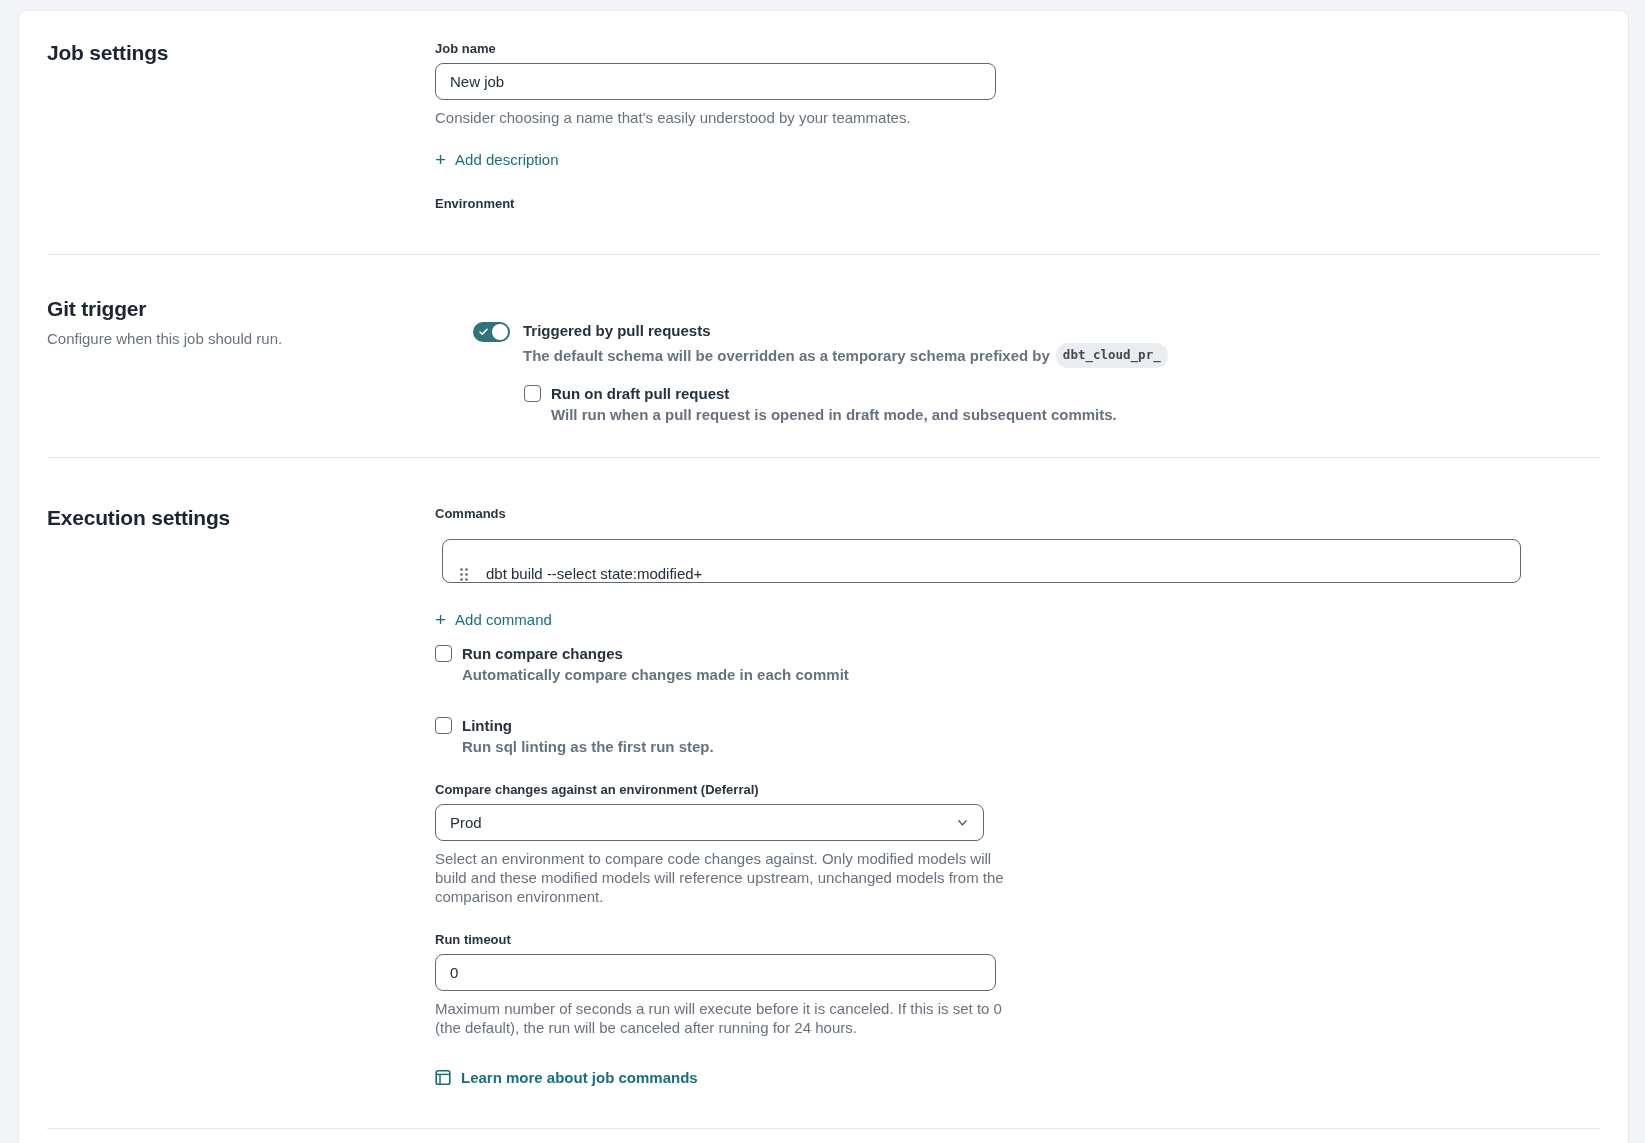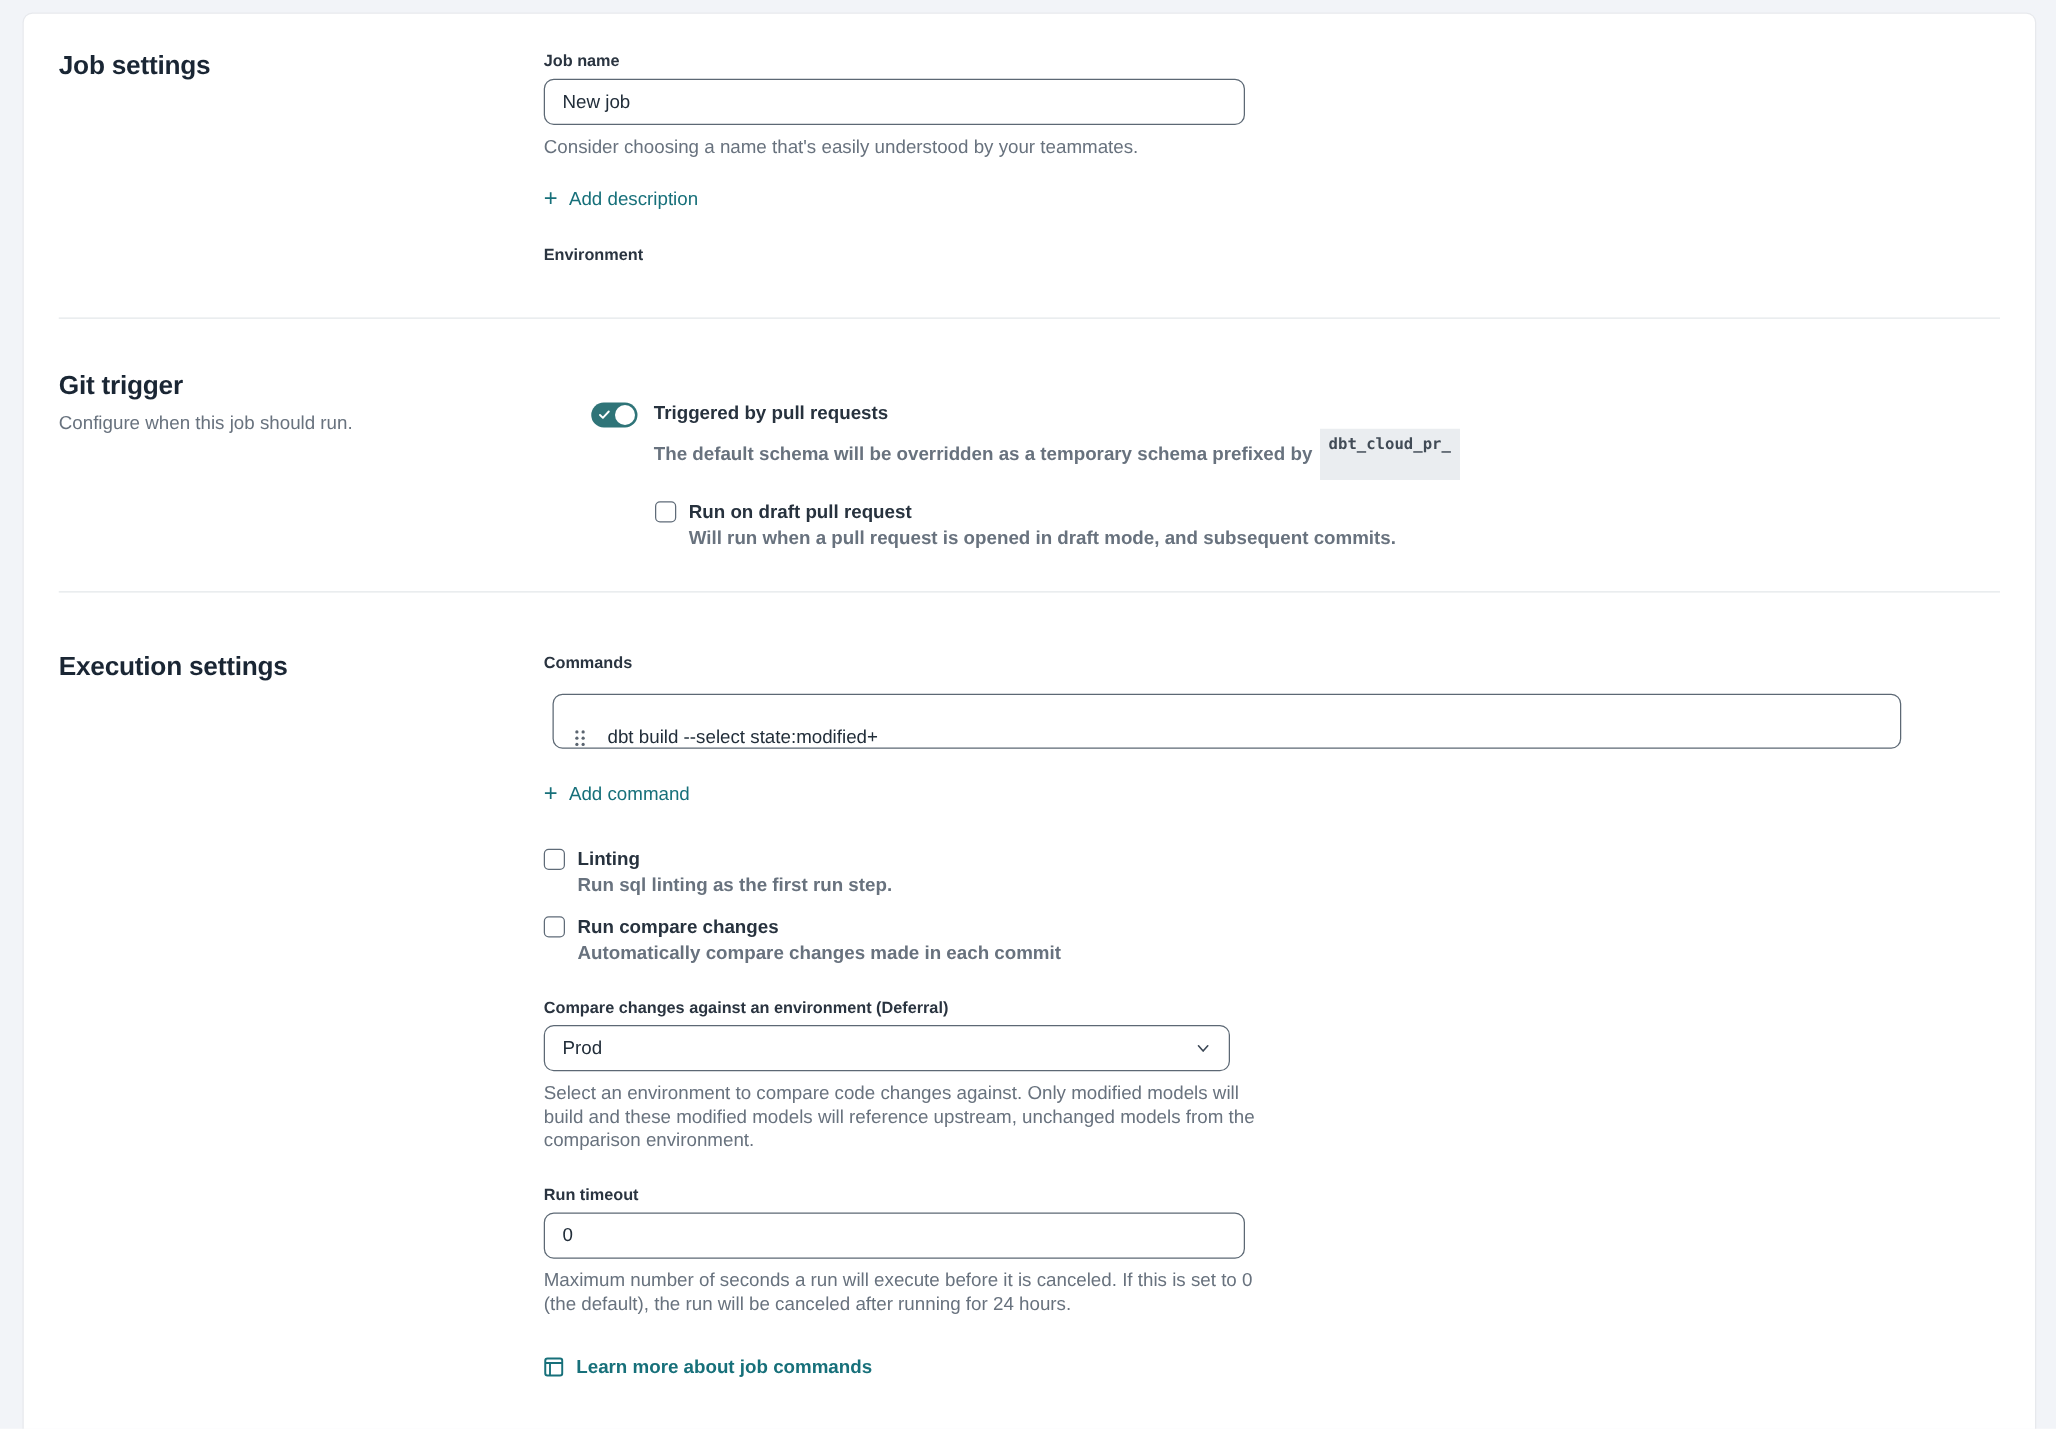--- a/index.html
+++ b/index.html
@@ -52,21 +52,21 @@
   .toggle {
     width:37px; height:20px; border-radius:10px; background:#2f7478;
     position:relative; flex-shrink:0; margin-top:1px; cursor:pointer;
   }
   .toggle .knob { width:16px; height:16px; border-radius:50%; background:#fff; position:absolute; right:2px; top:2px; }
   .toggle .check-icon { position:absolute; left:6px; top:6px; }
   .bold-label { font-size:15px; font-weight:700; color:#27323e; line-height:19px; }
   .muted { font-size:15px; color:#68727e; line-height:19px;font-weight:bold; }
   .toggle-desc { margin-top:3px; display:flex; align-items:center; flex-wrap:wrap; }
   code.chip {
-    background:#eaedf0; border-radius:0; padding:2px 7px 20px;
+    background:#eaedf0; border-radius:12px; padding:2px 7px 4px;
     font-family:"DejaVu Sans Mono", monospace; font-size:12.5px; color:#414b56; margin-left:6px;
   }
   .checkbox-row { display:flex; gap:10px; }
   .checkbox {
     width:17px; height:17px; border:1.5px solid #5f6b78; border-radius:4px;
     background:#fff; flex-shrink:0; margin-top:1px; cursor:pointer;
   }
   .cb-desc { margin-top:2px; }
   .command-row {
     margin-left:7px; margin-top:17px; width:1079px; height:44px;
@@ -165,33 +165,33 @@
           </svg>
         </span>
         <span class="command-text">dbt build --select state:modified+</span>
       </div>
 
       <div class="link-row mt26">
         <span class="plus-glyph">+</span>
         <span>Add command</span>
       </div>
 
+      <div class="checkbox-row mt14">
+        <div class="checkbox"></div>
+        <div>
+          <div class="bold-label">Run compare changes</div>
+          <div class="muted cb-desc">Automatically compare changes made in each commit</div>
+        </div>
+      </div>
+
       <div class="checkbox-row mt32">
         <div class="checkbox"></div>
         <div>
           <div class="bold-label">Linting</div>
           <div class="muted cb-desc">Run sql linting as the first run step.</div>
-        </div>
-      </div>
-
-      <div class="checkbox-row mt14">
-        <div class="checkbox"></div>
-        <div>
-          <div class="bold-label">Run compare changes</div>
-          <div class="muted cb-desc">Automatically compare changes made in each commit</div>
         </div>
       </div>
 
       <label class="field-label mt26">Compare changes against an environment (Deferral)</label>
       <div class="select">
         <span>Prod</span>
         <svg width="13" height="13" viewBox="0 0 14 14">
           <path d="M3 5 L7 9.5 L11 5" fill="none" stroke="#3c4856" stroke-width="1.4" stroke-linecap="round" stroke-linejoin="round"></path>
         </svg>
       </div>

